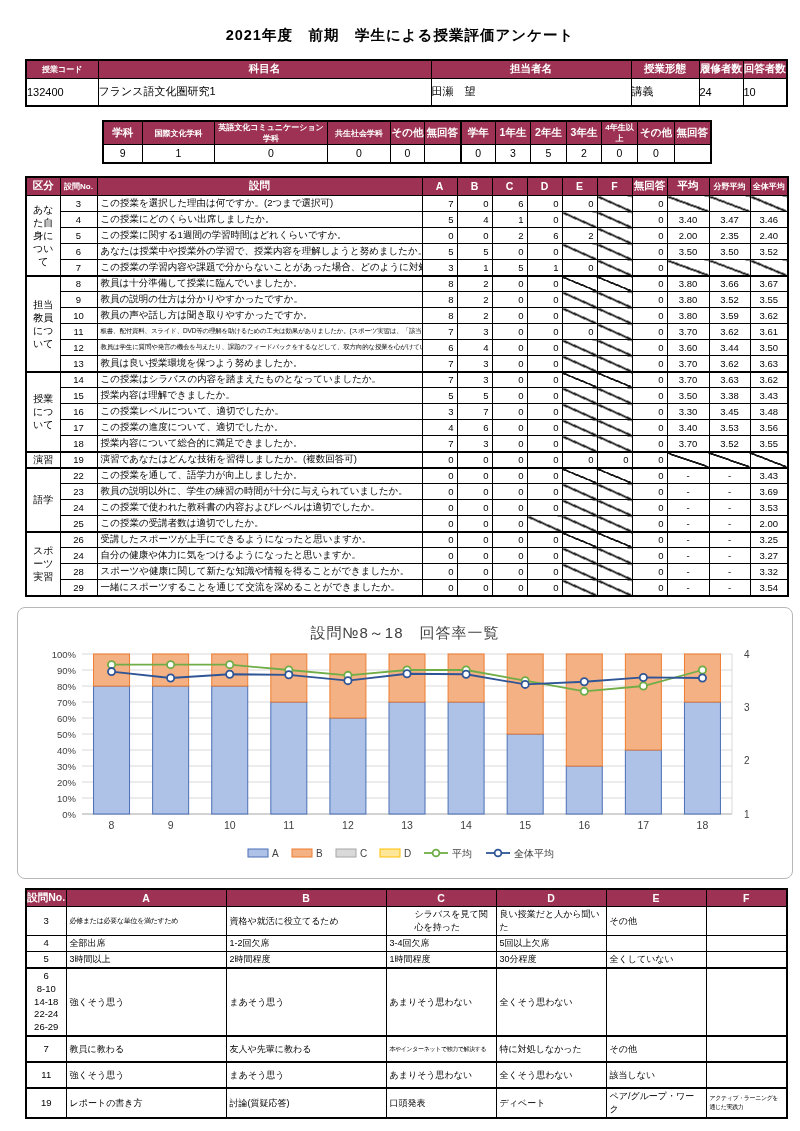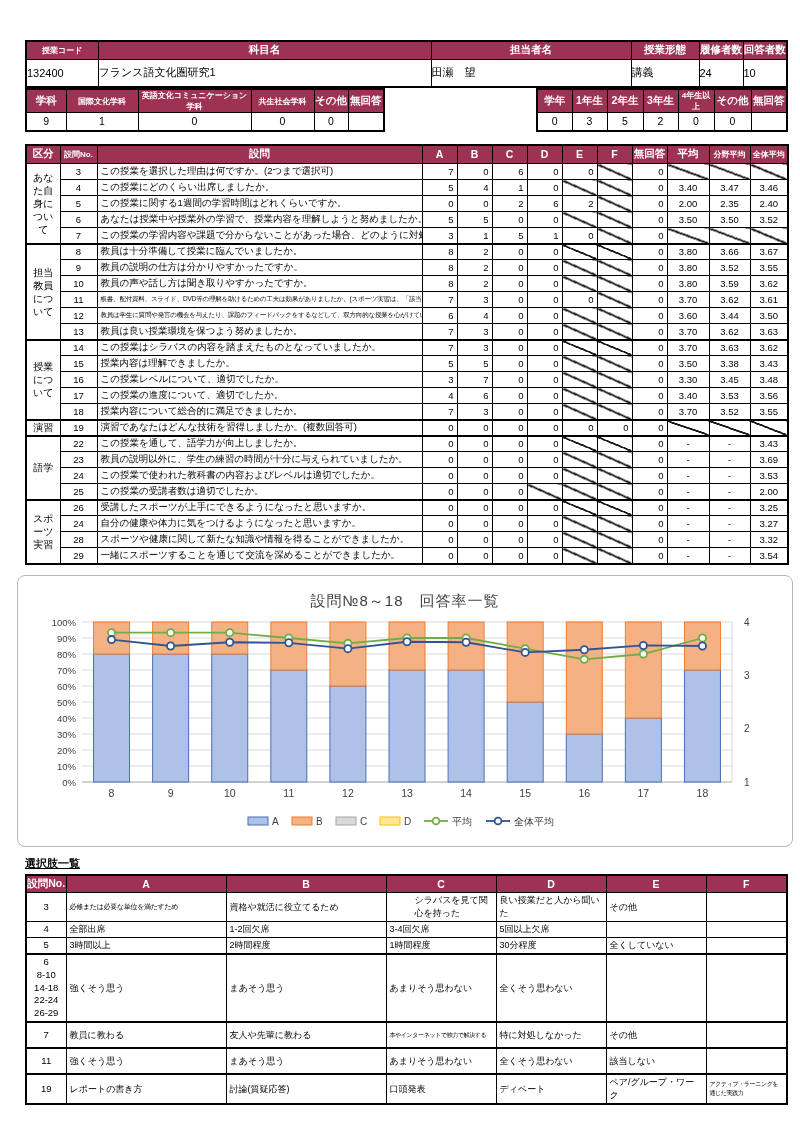--- a/index.html
+++ b/index.html
@@ -11,21 +11,21 @@
   table { border-collapse:collapse; table-layout:fixed; width:100%; }
   td, th { border:1px solid #000; overflow:hidden; }
   .tbl { border:2px solid #000; }
   th.hd { background:#9e3254; color:#fff; font-weight:bold; font-size:10.5px; text-align:center; }
   th.hd.hsmall { font-size:8px; }
 
   .info-wrap { margin-top:14px; }
   .info-tbl th { height:18px; }
   .info-tbl td { height:28px; font-size:11px; }
 
-  .dg-row { display:flex; justify-content:space-between; align-items:flex-start; }
+  .dg-row { margin-top:13px; display:flex; justify-content:center; align-items:flex-start; }
   .dg-tbl th { height:17px; }
   .dg-tbl td { height:18px; text-align:center; font-size:10.5px; }
 
   .main-wrap { margin-top:12px; }
   .main-tbl th { height:19px; }
   .main-tbl td { height:16px; font-size:9.5px; }
   .main-tbl td.sec { text-align:center; font-size:10px; line-height:1.3; word-break:break-all; padding:0 2px; }
   .main-tbl td.qno { text-align:center; font-size:9.5px; }
   .main-tbl td.qtext { text-align:left; padding-left:3px; white-space:nowrap; }
   .main-tbl td.qtext.tiny { font-size:6.5px; letter-spacing:-0.2px; }
@@ -42,20 +42,21 @@
   .choices-tbl td { font-size:9px; text-align:left; padding:1px 3px; vertical-align:middle; }
   .choices-tbl td.cno { text-align:center; font-size:9.5px; padding:1px 0; line-height:1.35; }
   .choices-tbl td.small-txt { font-size:7px; letter-spacing:-0.3px; }
   .choices-tbl td.xsmall-txt { font-size:6px; letter-spacing:-0.4px; }
   .choices-tbl tr.sec-top td { border-top:2px solid #000; }
 </style>
 </head>
 <body>
 
 <div class="page">
+  <div class="title">2021年度　前期　学生による授業評価アンケート</div>
 
   <div class="content info-wrap">
     <table class="tbl info-tbl" id="course-info-table">
       <colgroup>
           <col style="width:72px">
           <col style="width:333px">
           <col style="width:200px">
           <col style="width:68px">
           <col style="width:44px">
           <col style="width:44px">
@@ -644,21 +645,20 @@
         <line x1="404" y1="239" x2="428" y2="239" stroke="#70ad47" stroke-width="1.8"></line>
         <circle cx="416" cy="239" r="3.4" fill="#ffffff" stroke="#70ad47" stroke-width="1.8"></circle>
         <text x="432" y="243" font-size="10" fill="#404040">平均</text>
         <line x1="466" y1="239" x2="490" y2="239" stroke="#2f5597" stroke-width="1.8"></line>
         <circle cx="478" cy="239" r="3.4" fill="#ffffff" stroke="#2f5597" stroke-width="1.8"></circle>
         <text x="494" y="243" font-size="10" fill="#404040">全体平均</text>
       </svg>
   </div>
 
   <div class="content choices-wrap">
-    <div class="choices-title">選択肢一覧</div>
     <table class="tbl choices-tbl" id="choices-table">
       <colgroup>
           <col style="width:40px">
           <col style="width:160px">
           <col style="width:160px">
           <col style="width:110px">
           <col style="width:110px">
           <col style="width:100px">
           <col style="width:81px">
         </colgroup>

